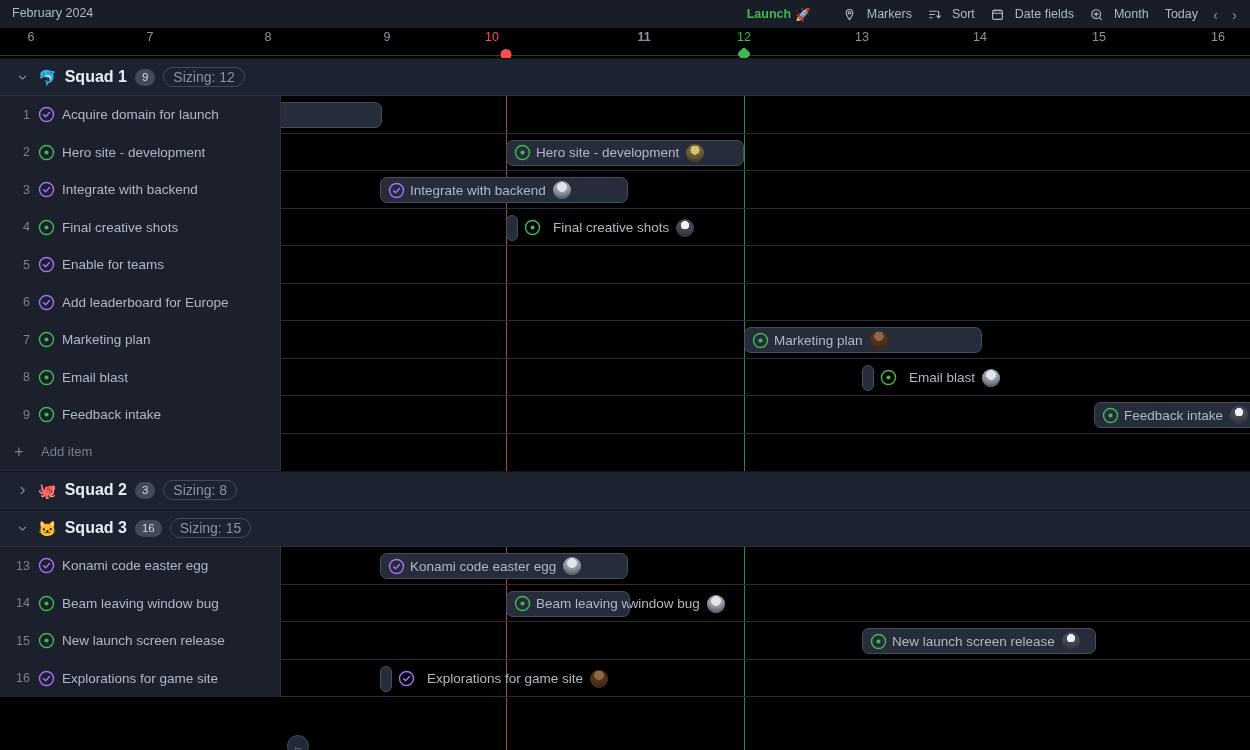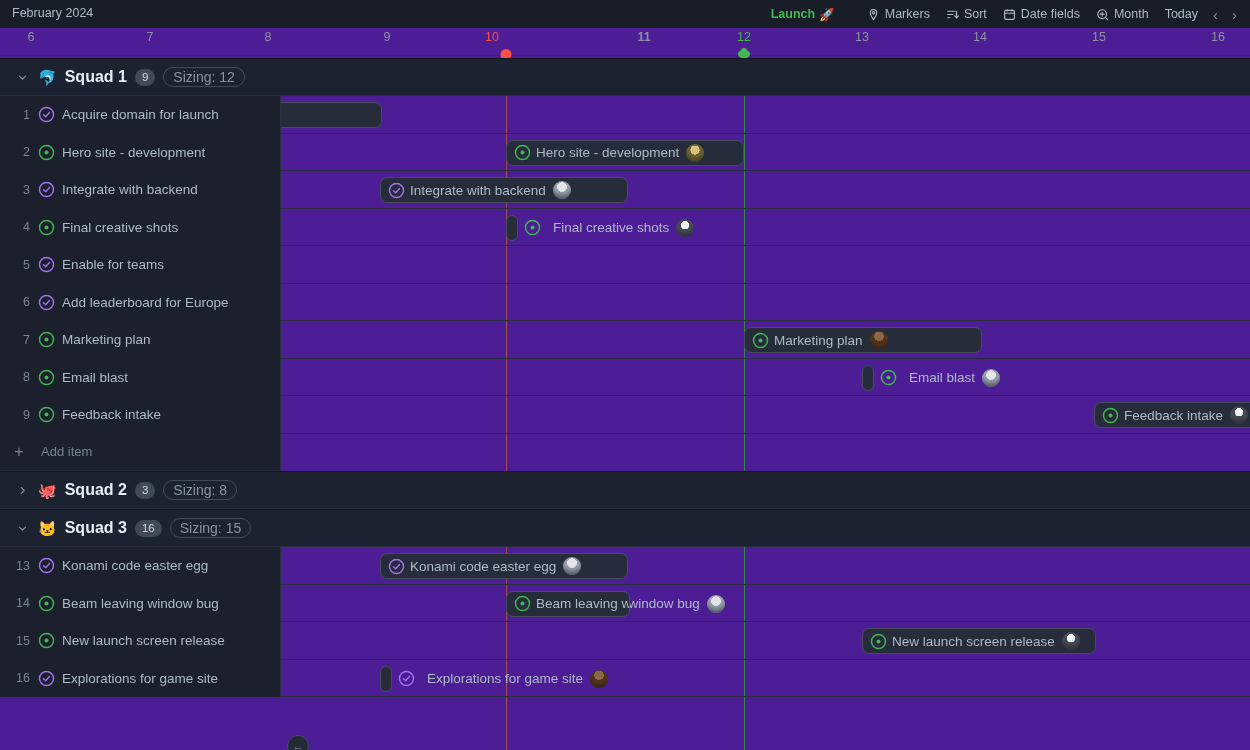--- a/index.html
+++ b/index.html
@@ -2,21 +2,21 @@
 <html><head>
 <meta charset="utf-8">
 <style>
   * { box-sizing: border-box; margin: 0; padding: 0; }
   html, body {
     width: 1250px; height: 750px;
     background: #0d1117;
     font-family: "Liberation Sans", sans-serif;
     overflow: hidden;
   }
-  #app { position: relative; width: 1250px; height: 750px; background: #4c1d95; }
+  #app { position: relative; width: 1250px; height: 750px; background: #000000; }
 
   
   .toolbar {
     position: absolute; top: 0; left: 0; width: 1250px; height: 28px;
     display: flex; align-items: center;
     background: #181d28;
   }
   .tb-month {
     position: absolute; left: 12px; top: 6px;
     font-size: 12.5px; color: #adbac7; font-weight: 400;
@@ -24,21 +24,21 @@
   .tb-right {
     position: absolute; right: 6px; top: 0; height: 28px;
     display: flex; align-items: center; gap: 0px; margin-left: 16px;
   }
   .tb-launch {
     color: #3fb950; font-size: 12.5px; font-weight: 600;
     display: flex; align-items: center; gap: 4px;
     margin-right: 24px;
   }
   .tb-btn {
-    display: flex; align-items: flex-end; gap: 5px;
+    display: flex; align-items: flex-end; gap: 11px;
     color: #adbac7; font-size: 12.5px;
     padding: 4px 8px; border-radius: 5px; cursor: pointer;
     white-space: nowrap;
   }
   .tb-ico { display: inline-flex; width: 13px; height: 13px; align-items: center; justify-content: center; }
   .tb-ico svg { display: block; }
   .tb-arrow {
     color: #8b949e; font-size: 15px; padding: 2px 7px; cursor: pointer;
     display: flex; align-items: center; justify-content: center;
   }

